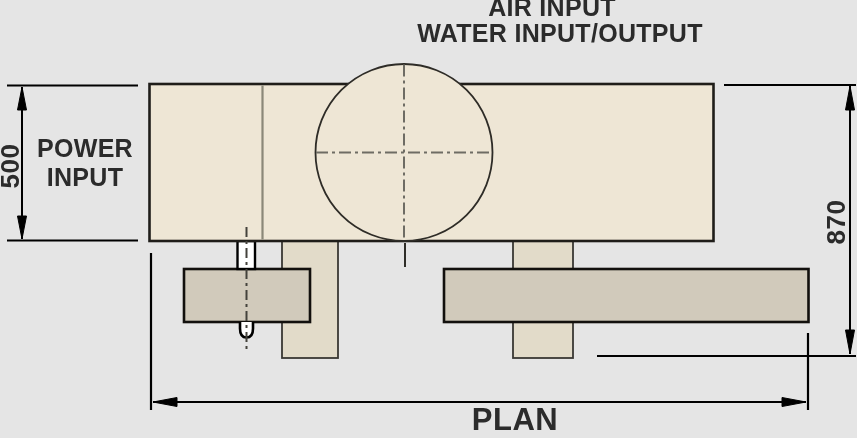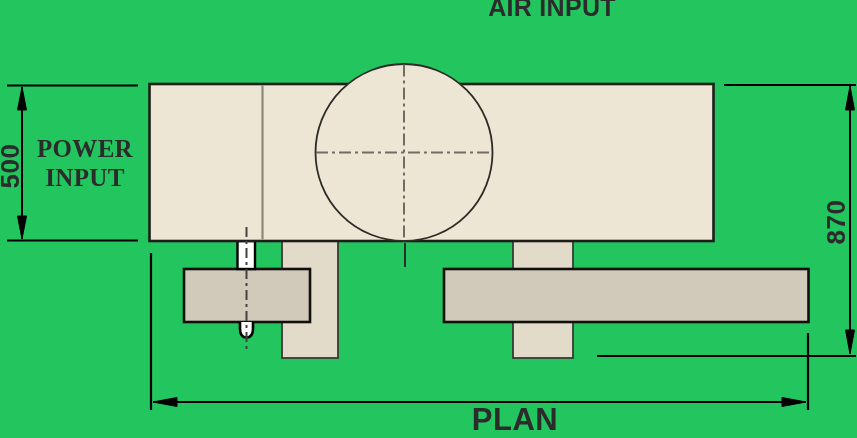--- a/index.html
+++ b/index.html
@@ -1,19 +1,19 @@
 <!DOCTYPE html>
 <html><head>
 <meta charset="utf-8">
 <style>
   html,body{margin:0;padding:0;background:#ffffff;}
   .stage{
     position:relative;
     width:857px;height:438px;
-    background:#22c55e;
+    background:#e5e5e5;
     overflow:hidden;
     font-family:"Liberation Sans", sans-serif;
   }
   .stage svg{position:absolute;left:0;top:0;}
   .lbl{
     position:absolute;
     color:#2b2b2b;
     font-weight:bold;
     text-align:center;
     white-space:pre-line;
@@ -87,22 +87,23 @@
     <circle cx="404" cy="152.5" r="88.5" stroke="#2E2C27" stroke-width="1.8" fill="#EEE6D5"></circle>
     <line x1="316" y1="152.5" x2="492" y2="152.5" stroke="#6E6C64" stroke-width="2" stroke-dasharray="12 4 3 4"></line>
     <line x1="404" y1="64.5" x2="404" y2="240" stroke="#6E6C64" stroke-width="2" stroke-dasharray="12 4 3 4"></line>
     <line x1="405" y1="243" x2="405" y2="267" stroke="#2F2D28" stroke-width="2"></line>
 
     <line x1="246.5" y1="227" x2="246.5" y2="352" stroke="#44423C" stroke-width="2" stroke-dasharray="10 4 3 4"></line>
   </svg>
 
   <div class="lbl" style="left:402px;top:-7px;width:300px;">AIR INPUT</div>
 
+  <div class="lbl" style="left:405px;top:19px;width:310px;">WATER INPUT/OUTPUT</div>
 
-  <div class="lbl" style="left:20px;top:134px;width:130px;font-family:Liberation Serif, serif;">POWER INPUT</div>
+  <div class="lbl" style="left:20px;top:134px;width:130px;">POWER INPUT</div>
 
   <div class="dimnum rot" style="left:-40px;top:151px;width:100px;height:30px;">500</div>
 
   <div class="dimnum rot" style="left:786px;top:207px;width:100px;height:30px;">870</div>
 
 
   <div class="view-title" style="left:415px;top:404px;width:200px;">PLAN</div>
 </div>
 
 </body></html>

